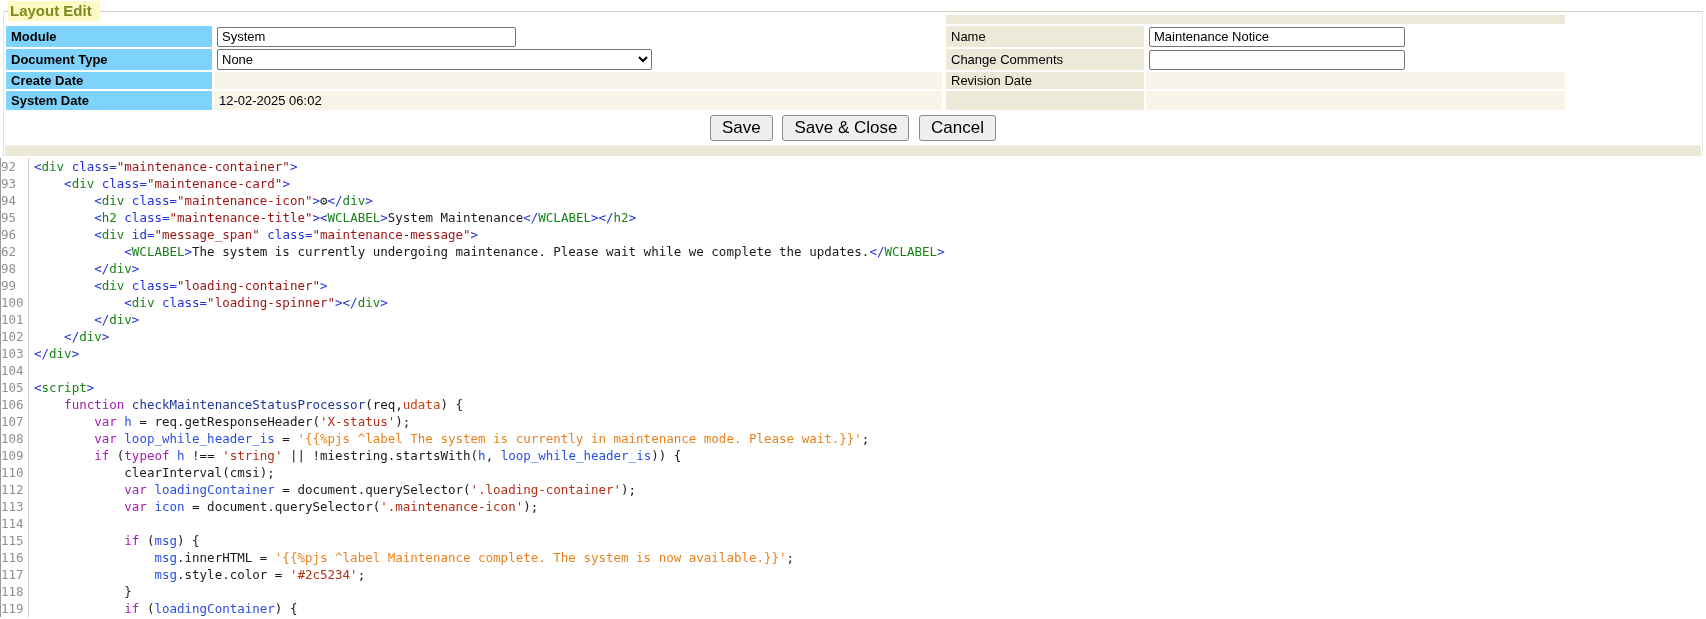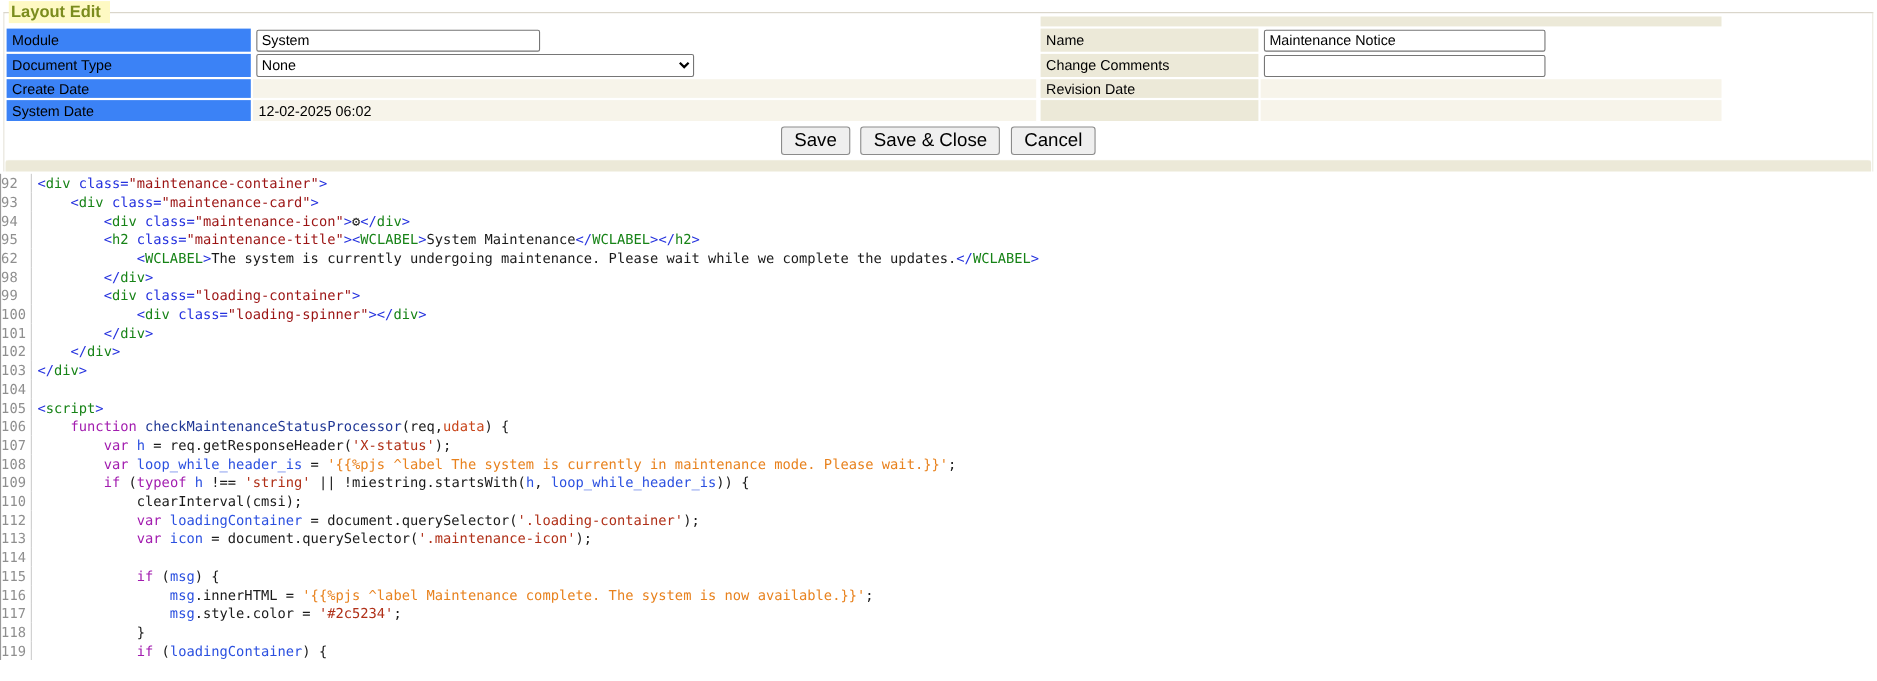--- a/index.html
+++ b/index.html
@@ -20,41 +20,41 @@
   }
   .legend {
     position:absolute; top:-11px; left:4px;
     background:#fef9c3; padding:0 8px 0 2px;
     font-weight:bold; font-size:15px; color:#7b8c1e;
     line-height:20px;
   }
   .form-cols { display:flex; align-items:flex-start; padding-top:1px; }
   table.frm { border-collapse:separate; border-spacing:2px; }
   table.frm td { padding:0 5px; vertical-align:middle; font-size:13px; }
-  td.lbl  { background:#3b82f6; width:222px; }
+  td.lbl  { background:#7dd3fc; width:206px;font-weight:bold; }
   td.lblr { background:#ece9d8; width:198px; }
   td.val  { background:#ffffff; }
   td.valw { background:#f7f4ea; }
   td.sp-l { background:transparent; }
   td.sp-r { background:#ece9d8; }
   .h-sp  { height:9px; }
   .h-r1  { height:21px; }
   .h-r2  { height:21px; }
   .h-r3  { height:17px; }
   .h-r4  { height:19px; }
   .t-left  { width:940px; }
   .t-right { width:623px; }
   input.txt {
-    width:258px; height:20px; border:1px solid #767676; border-radius:2px;
+    width:299px; height:20px; border:1px solid #767676; border-radius:2px;
     font-family:"Liberation Sans",sans-serif; font-size:13px; padding:0 4px;
     background:#fff; margin-left:-2px;
   }
   input.txt-r { width:256px; }
   select.sel {
-    width:398px; height:21px; border:1px solid #767676; border-radius:2px;
+    width:435px; height:21px; border:1px solid #767676; border-radius:2px;
     font-family:"Liberation Sans",sans-serif; font-size:13px; background:#fff;
     margin-left:-2px;
   }
   .btn-row { text-align:center; padding:3px 0 2px 0; }
   button.btn {
     font-family:"Liberation Sans",sans-serif; font-size:17px;
     background:#efefef; border:1px solid #8b8b8b; border-radius:3px;
     padding:2px 11px; margin:0 3px; color:#000;
   }
   .footer-strip {
@@ -155,20 +155,21 @@
   </div>
 
   <div class="footer-strip"></div>
 </div>
 
 <div class="editor">
     <div class="cl"><span class="ln">92</span><span class="cd"><span class="tk-b">&lt;</span><span class="tk-g">div</span><span class="tk-t"> </span><span class="tk-b">class=</span><span class="tk-v">"maintenance-container"</span><span class="tk-b">&gt;</span></span></div>
     <div class="cl"><span class="ln">93</span><span class="cd">    <span class="tk-b">&lt;</span><span class="tk-g">div</span><span class="tk-t"> </span><span class="tk-b">class=</span><span class="tk-v">"maintenance-card"</span><span class="tk-b">&gt;</span></span></div>
     <div class="cl"><span class="ln">94</span><span class="cd">        <span class="tk-b">&lt;</span><span class="tk-g">div</span><span class="tk-t"> </span><span class="tk-b">class=</span><span class="tk-v">"maintenance-icon"</span><span class="tk-b">&gt;</span><span class="tk-t">⚙</span><span class="tk-b">&lt;/</span><span class="tk-g">div</span><span class="tk-b">&gt;</span></span></div>
     <div class="cl"><span class="ln">95</span><span class="cd">        <span class="tk-b">&lt;</span><span class="tk-g">h2</span><span class="tk-t"> </span><span class="tk-b">class=</span><span class="tk-v">"maintenance-title"</span><span class="tk-b">&gt;</span><span class="tk-b">&lt;</span><span class="tk-g">WCLABEL</span><span class="tk-b">&gt;</span><span class="tk-t">System Maintenance</span><span class="tk-b">&lt;/</span><span class="tk-g">WCLABEL</span><span class="tk-b">&gt;</span><span class="tk-b">&lt;/</span><span class="tk-g">h2</span><span class="tk-b">&gt;</span></span></div>
+    <div class="cl"><span class="ln">96</span><span class="cd">        <span class="tk-b">&lt;</span><span class="tk-g">div</span><span class="tk-t"> </span><span class="tk-b">id=</span><span class="tk-v">"message_span"</span><span class="tk-t"> </span><span class="tk-b">class=</span><span class="tk-v">"maintenance-message"</span><span class="tk-b">&gt;</span></span></div>
     <div class="cl"><span class="ln">62</span><span class="cd">            <span class="tk-b">&lt;</span><span class="tk-g">WCLABEL</span><span class="tk-b">&gt;</span><span class="tk-t">The system is currently undergoing maintenance. Please wait while we complete the updates.</span><span class="tk-b">&lt;/</span><span class="tk-g">WCLABEL</span><span class="tk-b">&gt;</span></span></div>
     <div class="cl"><span class="ln">98</span><span class="cd">        <span class="tk-b">&lt;/</span><span class="tk-g">div</span><span class="tk-b">&gt;</span></span></div>
     <div class="cl"><span class="ln">99</span><span class="cd">        <span class="tk-b">&lt;</span><span class="tk-g">div</span><span class="tk-t"> </span><span class="tk-b">class=</span><span class="tk-v">"loading-container"</span><span class="tk-b">&gt;</span></span></div>
     <div class="cl"><span class="ln">100</span><span class="cd">            <span class="tk-b">&lt;</span><span class="tk-g">div</span><span class="tk-t"> </span><span class="tk-b">class=</span><span class="tk-v">"loading-spinner"</span><span class="tk-b">&gt;</span><span class="tk-b">&lt;/</span><span class="tk-g">div</span><span class="tk-b">&gt;</span></span></div>
     <div class="cl"><span class="ln">101</span><span class="cd">        <span class="tk-b">&lt;/</span><span class="tk-g">div</span><span class="tk-b">&gt;</span></span></div>
     <div class="cl"><span class="ln">102</span><span class="cd">    <span class="tk-b">&lt;/</span><span class="tk-g">div</span><span class="tk-b">&gt;</span></span></div>
     <div class="cl"><span class="ln">103</span><span class="cd"><span class="tk-b">&lt;/</span><span class="tk-g">div</span><span class="tk-b">&gt;</span></span></div>
     <div class="cl"><span class="ln">104</span><span class="cd"></span></div>
     <div class="cl"><span class="ln">105</span><span class="cd"><span class="tk-b">&lt;</span><span class="tk-g">script</span><span class="tk-b">&gt;</span></span></div>
     <div class="cl"><span class="ln">106</span><span class="cd">    <span class="tk-k">function</span><span class="tk-t"> </span><span class="tk-f">checkMaintenanceStatusProcessor</span><span class="tk-t">(req,</span><span class="tk-u">udata</span><span class="tk-t">) {</span></span></div>

